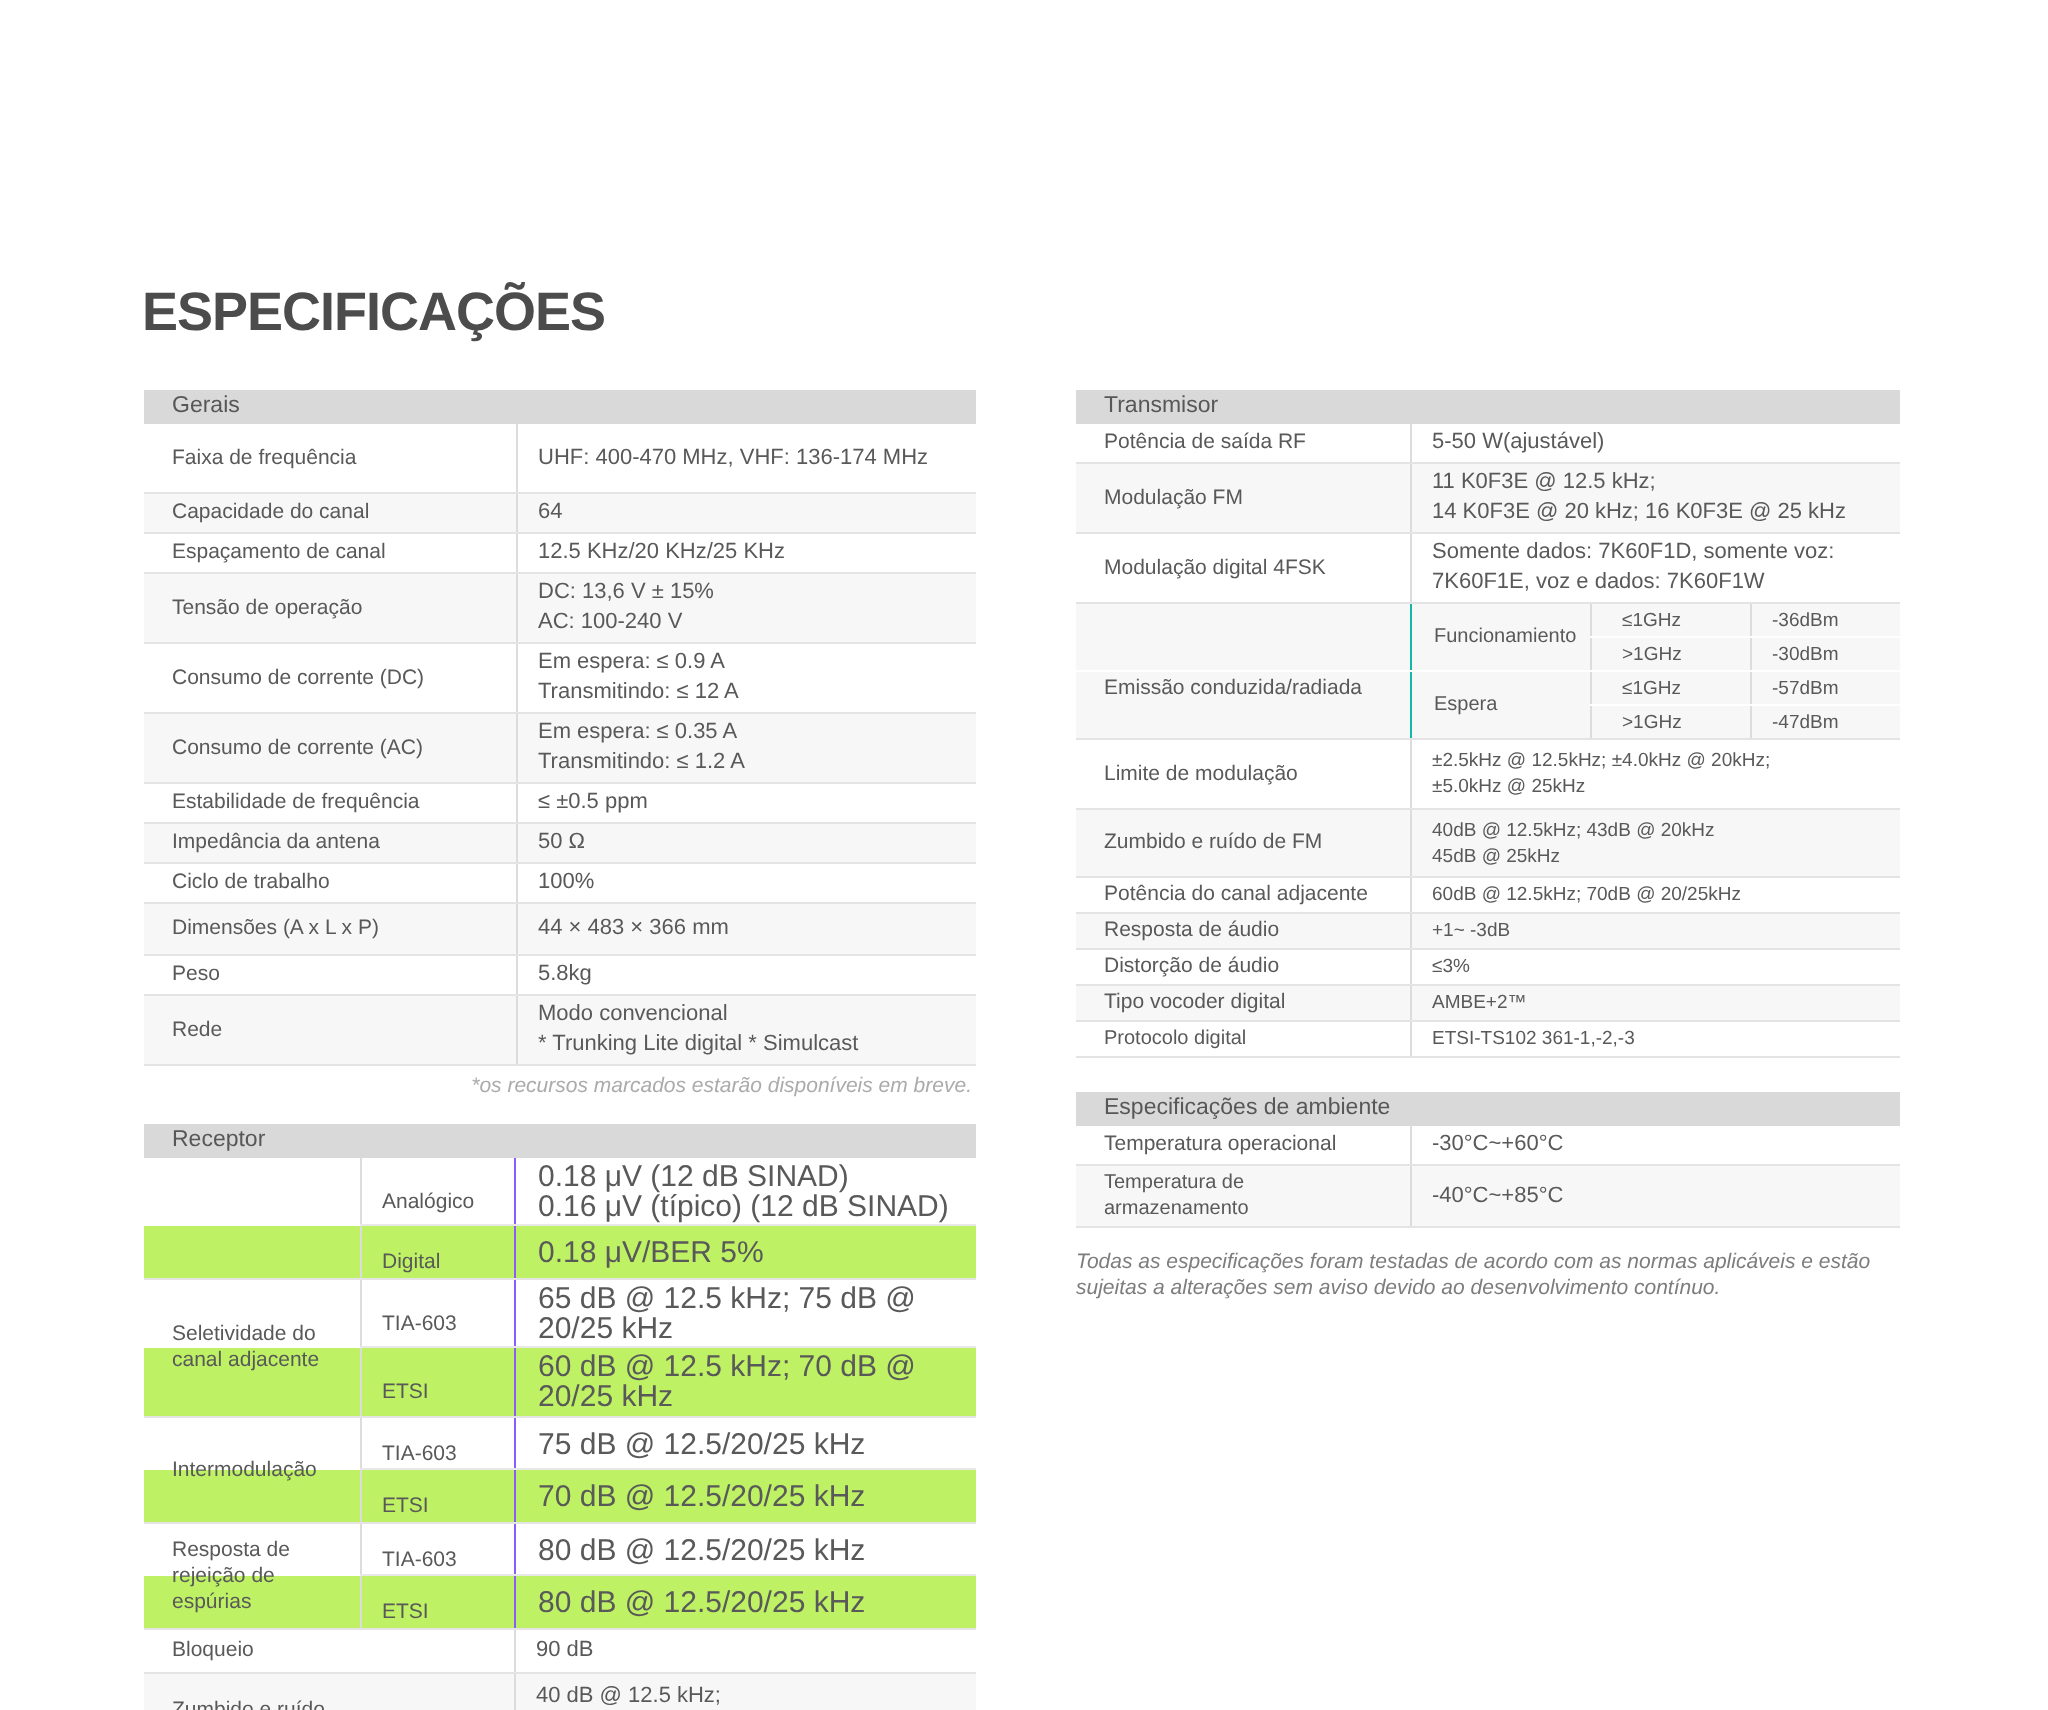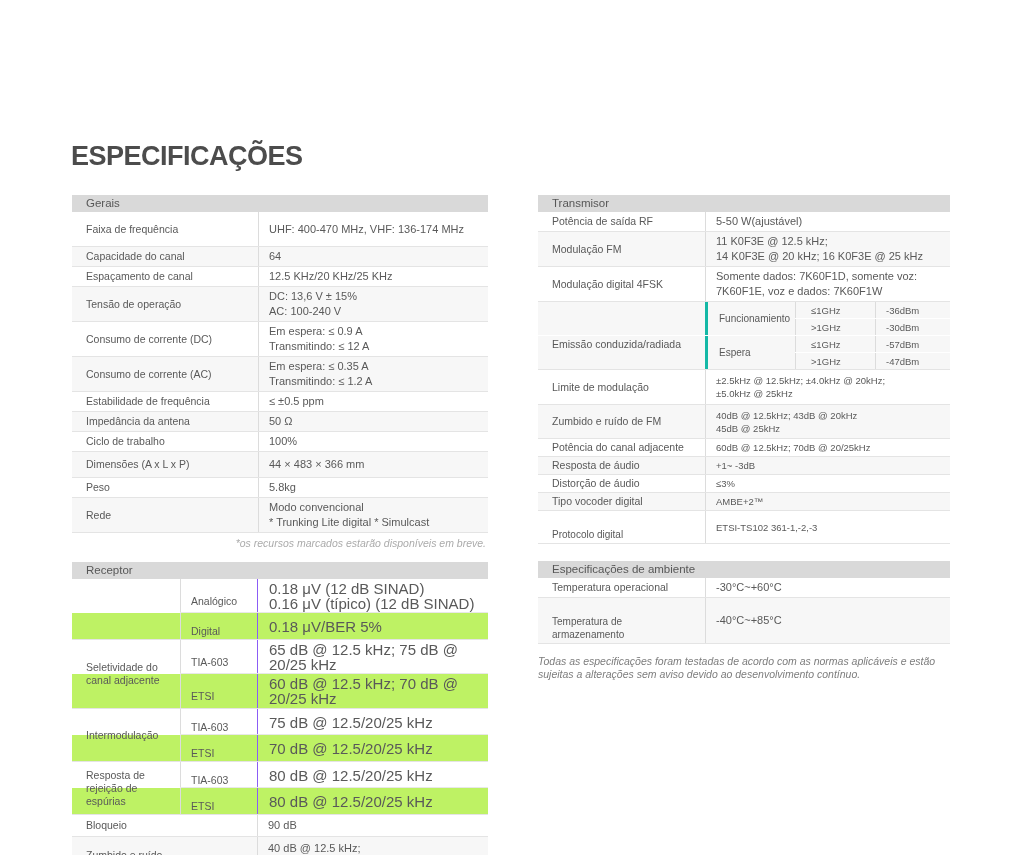--- a/index.html
+++ b/index.html
@@ -31,21 +31,21 @@
     font-size:10.5px; display:flex; align-items:center; line-height:13px;
   }
   .lbl.w185 { width:185px; }
   .lbl.w167 { width:167px; }
   .val {
     flex:1; border-left:1px solid #dcdcdc; box-sizing:border-box;
     padding:2px 6px 2px 10px; font-size:11px; line-height:15px;
     display:flex; align-items:center; white-space:pre-line;
   }
   .val.sm { font-size:9.5px; line-height:13px; }
-  .lbl.sm { font-size:10px;margin-top:15px; }
+  .lbl.sm { font-size:10px; }
   .h16{min-height:16px}.h17{min-height:17px}.h20{min-height:20px}.h21{min-height:21px}
   .h22{min-height:22px}.h25{min-height:25px}.h32{min-height:32px}.h33{min-height:33px}
   .h34{min-height:34px}.h37{min-height:37px}
 
   .footnote-right {
     text-align:right; font-style:italic; color:#ababab; font-size:10.5px;
     padding:4px 2px 0 0; line-height:13px;
   }
   .footnote-bottom {
     font-style:italic; color:#7d7d7d; font-size:10.5px; line-height:13px;
@@ -84,21 +84,21 @@
   
   .temission { position:relative; border-bottom:1px solid #e4e4e4; }
   .temission.alt { background:#f7f7f7; }
   .temission .glabel {
     position:absolute; left:0; top:16px; bottom:0; width:167px; box-sizing:border-box;
     display:flex; align-items:center; padding:0 6px 0 14px; font-size:10.5px; z-index:2;
   }
   .tmode { display:flex; padding-left:167px; }
   .tmode + .tmode { border-top:1px solid #ffffff; }
   .tmode .mlabel {
-    width:90px; box-sizing:border-box; border-left:3px solid #14b8a6;
+    width:90px; box-sizing:border-box; border-left:1px solid #14b8a6;
     display:flex; align-items:center; padding-left:11px; font-size:10px;
   }
   .tmode .mrows { flex:1; }
   .tmode .mrow { display:flex; min-height:16px; }
   .tmode .mrow + .mrow { border-top:1px solid #ffffff; }
   .mrow .mfreq {
     width:80px; box-sizing:border-box; border-left:1px solid #dcdcdc;
     display:flex; align-items:center; padding-left:15px; font-size:9.5px;
   }
   .mrow .mval {

